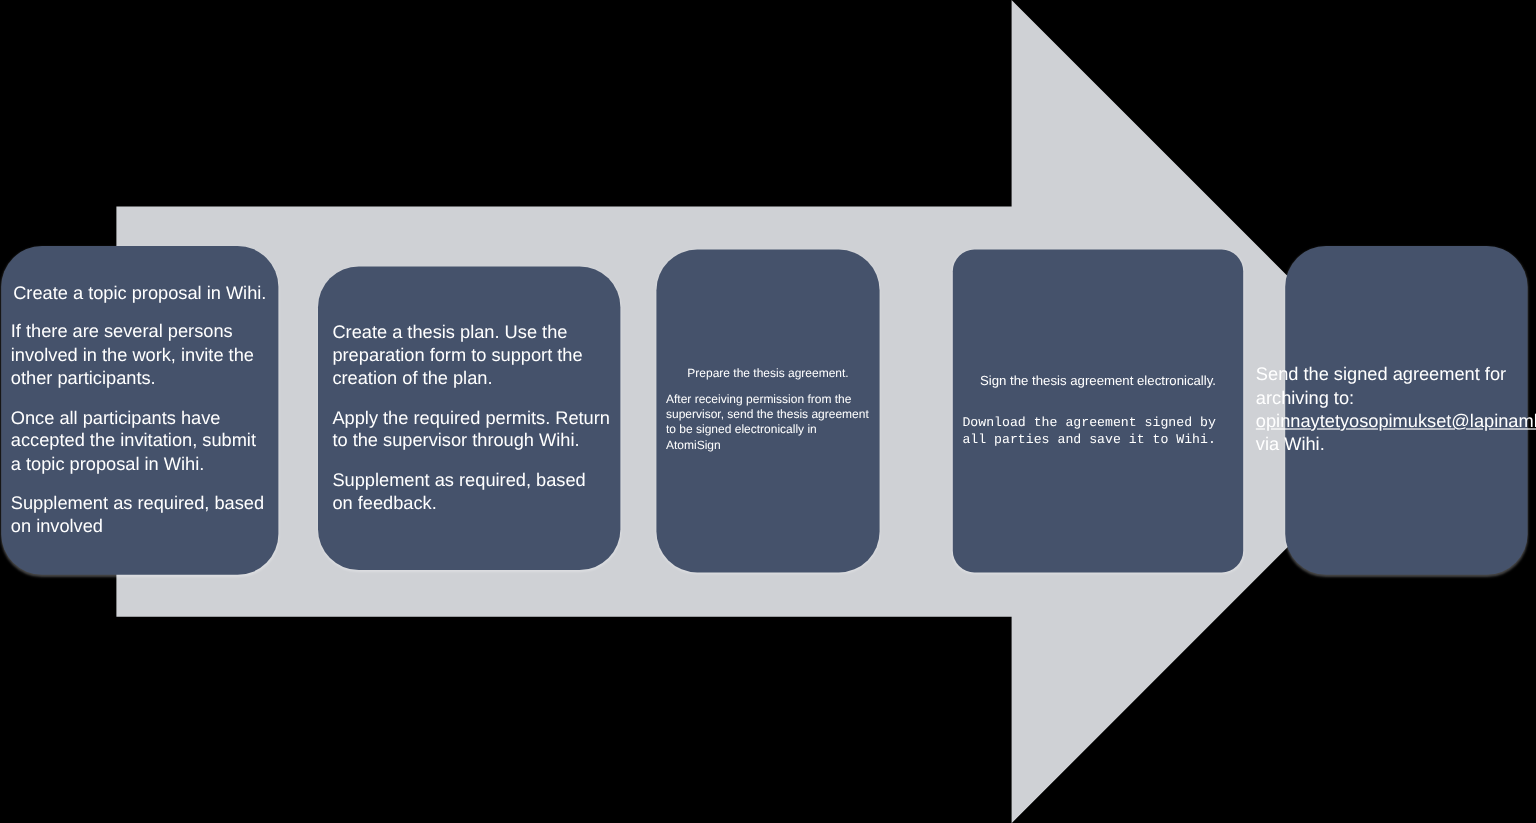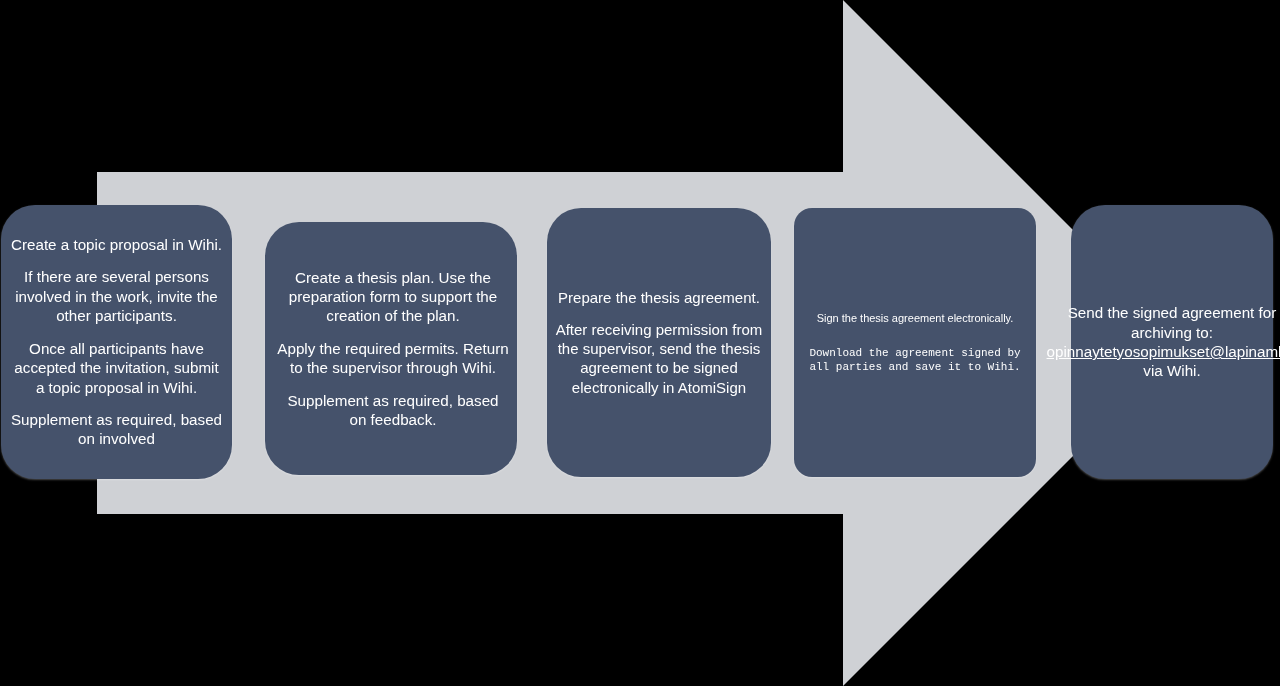--- a/index.html
+++ b/index.html
@@ -27,21 +27,20 @@
   .step-box {
     position: absolute;
     box-sizing: border-box;
     background: #45526B;
     border-radius: 34px;
     display: flex;
     flex-direction: column;
     justify-content: center;
     align-items: center;
     color: #FFFFFF;
-    text-align: center;
     padding: 10px 8px;
     box-shadow: 0 1px 2px rgba(255,255,255,0.28);
   }
   .step-box p {
     margin: 0;
     line-height: 1.28;
   }
   .step-box p + p {
     margin-top: 0.85em;
   }
@@ -50,21 +49,21 @@
     font-family: Liberation Mono, monospace;
   }
   .link-text {
     text-decoration: underline;
     color: #FFFFFF;
   }
 
   
   #box-1 { left: 1px;    top: 205px; width: 231px; height: 274px; font-size: 15.2px; }
   #box-2 { left: 265px;  top: 222px; width: 252px; height: 253px; font-size: 15.2px; padding-left: 12px; }
-  #box-3 { left: 547px;  top: 208px; width: 224px; height: 269px; font-size: 15px; }
+  #box-3 { left: 547px;  top: 208px; width: 186px; height: 269px; font-size: 10px; }
   #box-4 { left: 794px;  top: 208px; width: 242px; height: 269px; font-size: 11px; border-radius: 18px; }
   #box-5 { left: 1071px; top: 205px; width: 202px; height: 274px; font-size: 15.2px; }
 </style>
 </head>
 <body>
 
 <div id="canvas">
 
   <svg class="arrow-svg" viewBox="0 0 1280 686" aria-hidden="true">
     <polygon points="97,172 843,172 843,0 1186,343 843,686 843,514 97,514" fill="#CFD1D5"></polygon>

